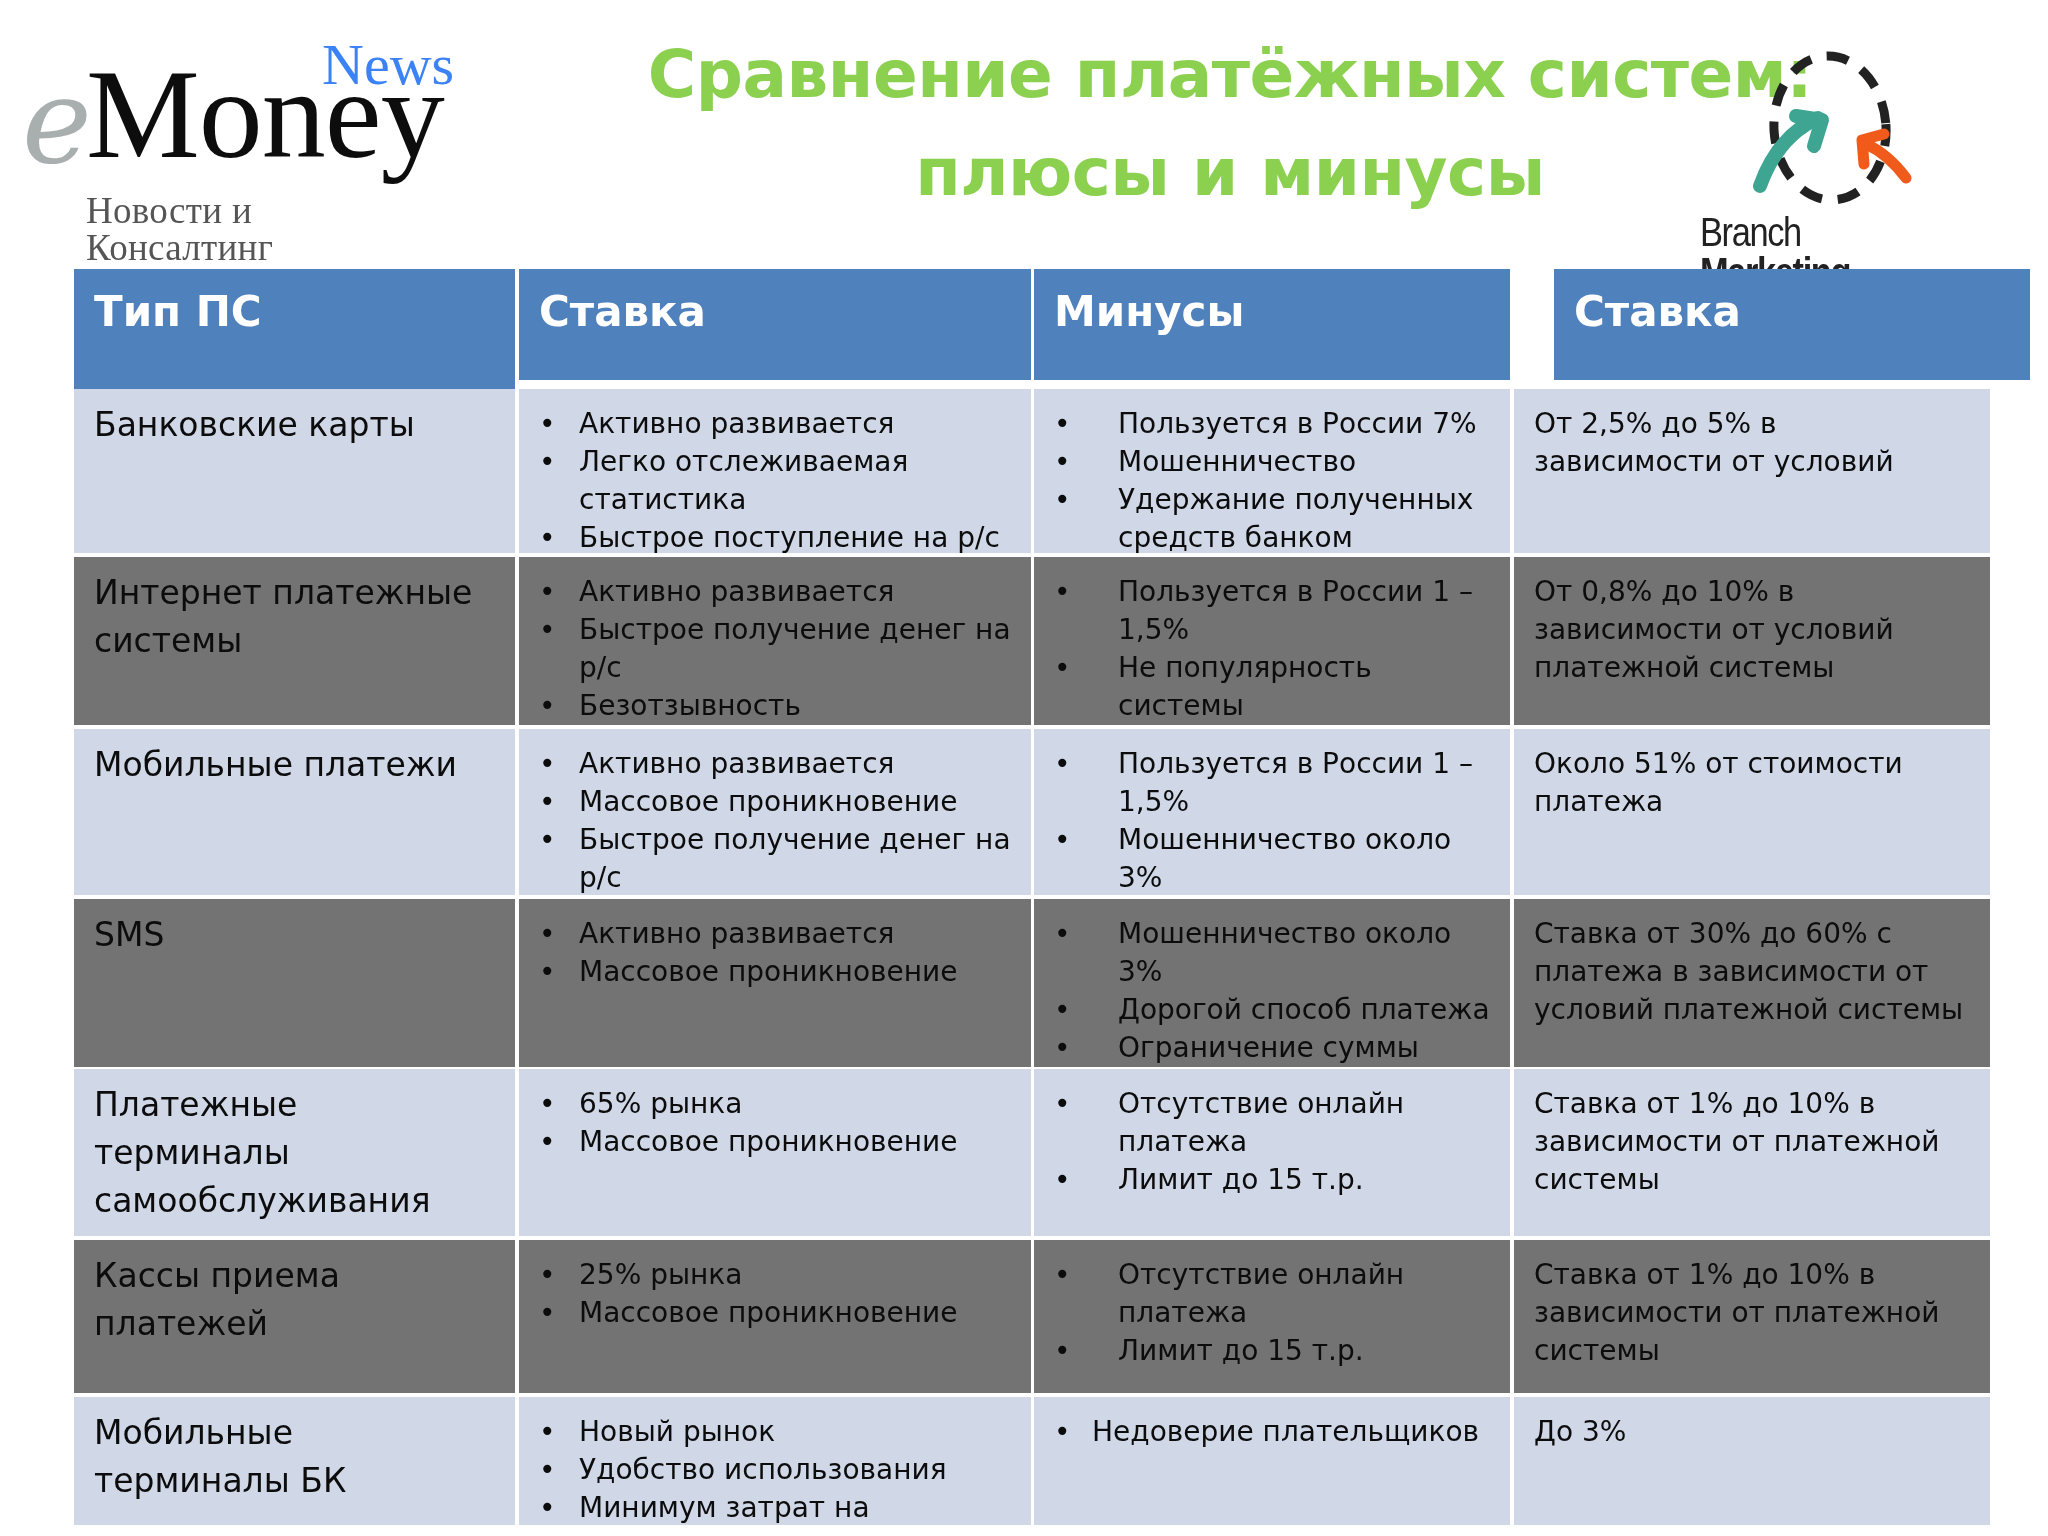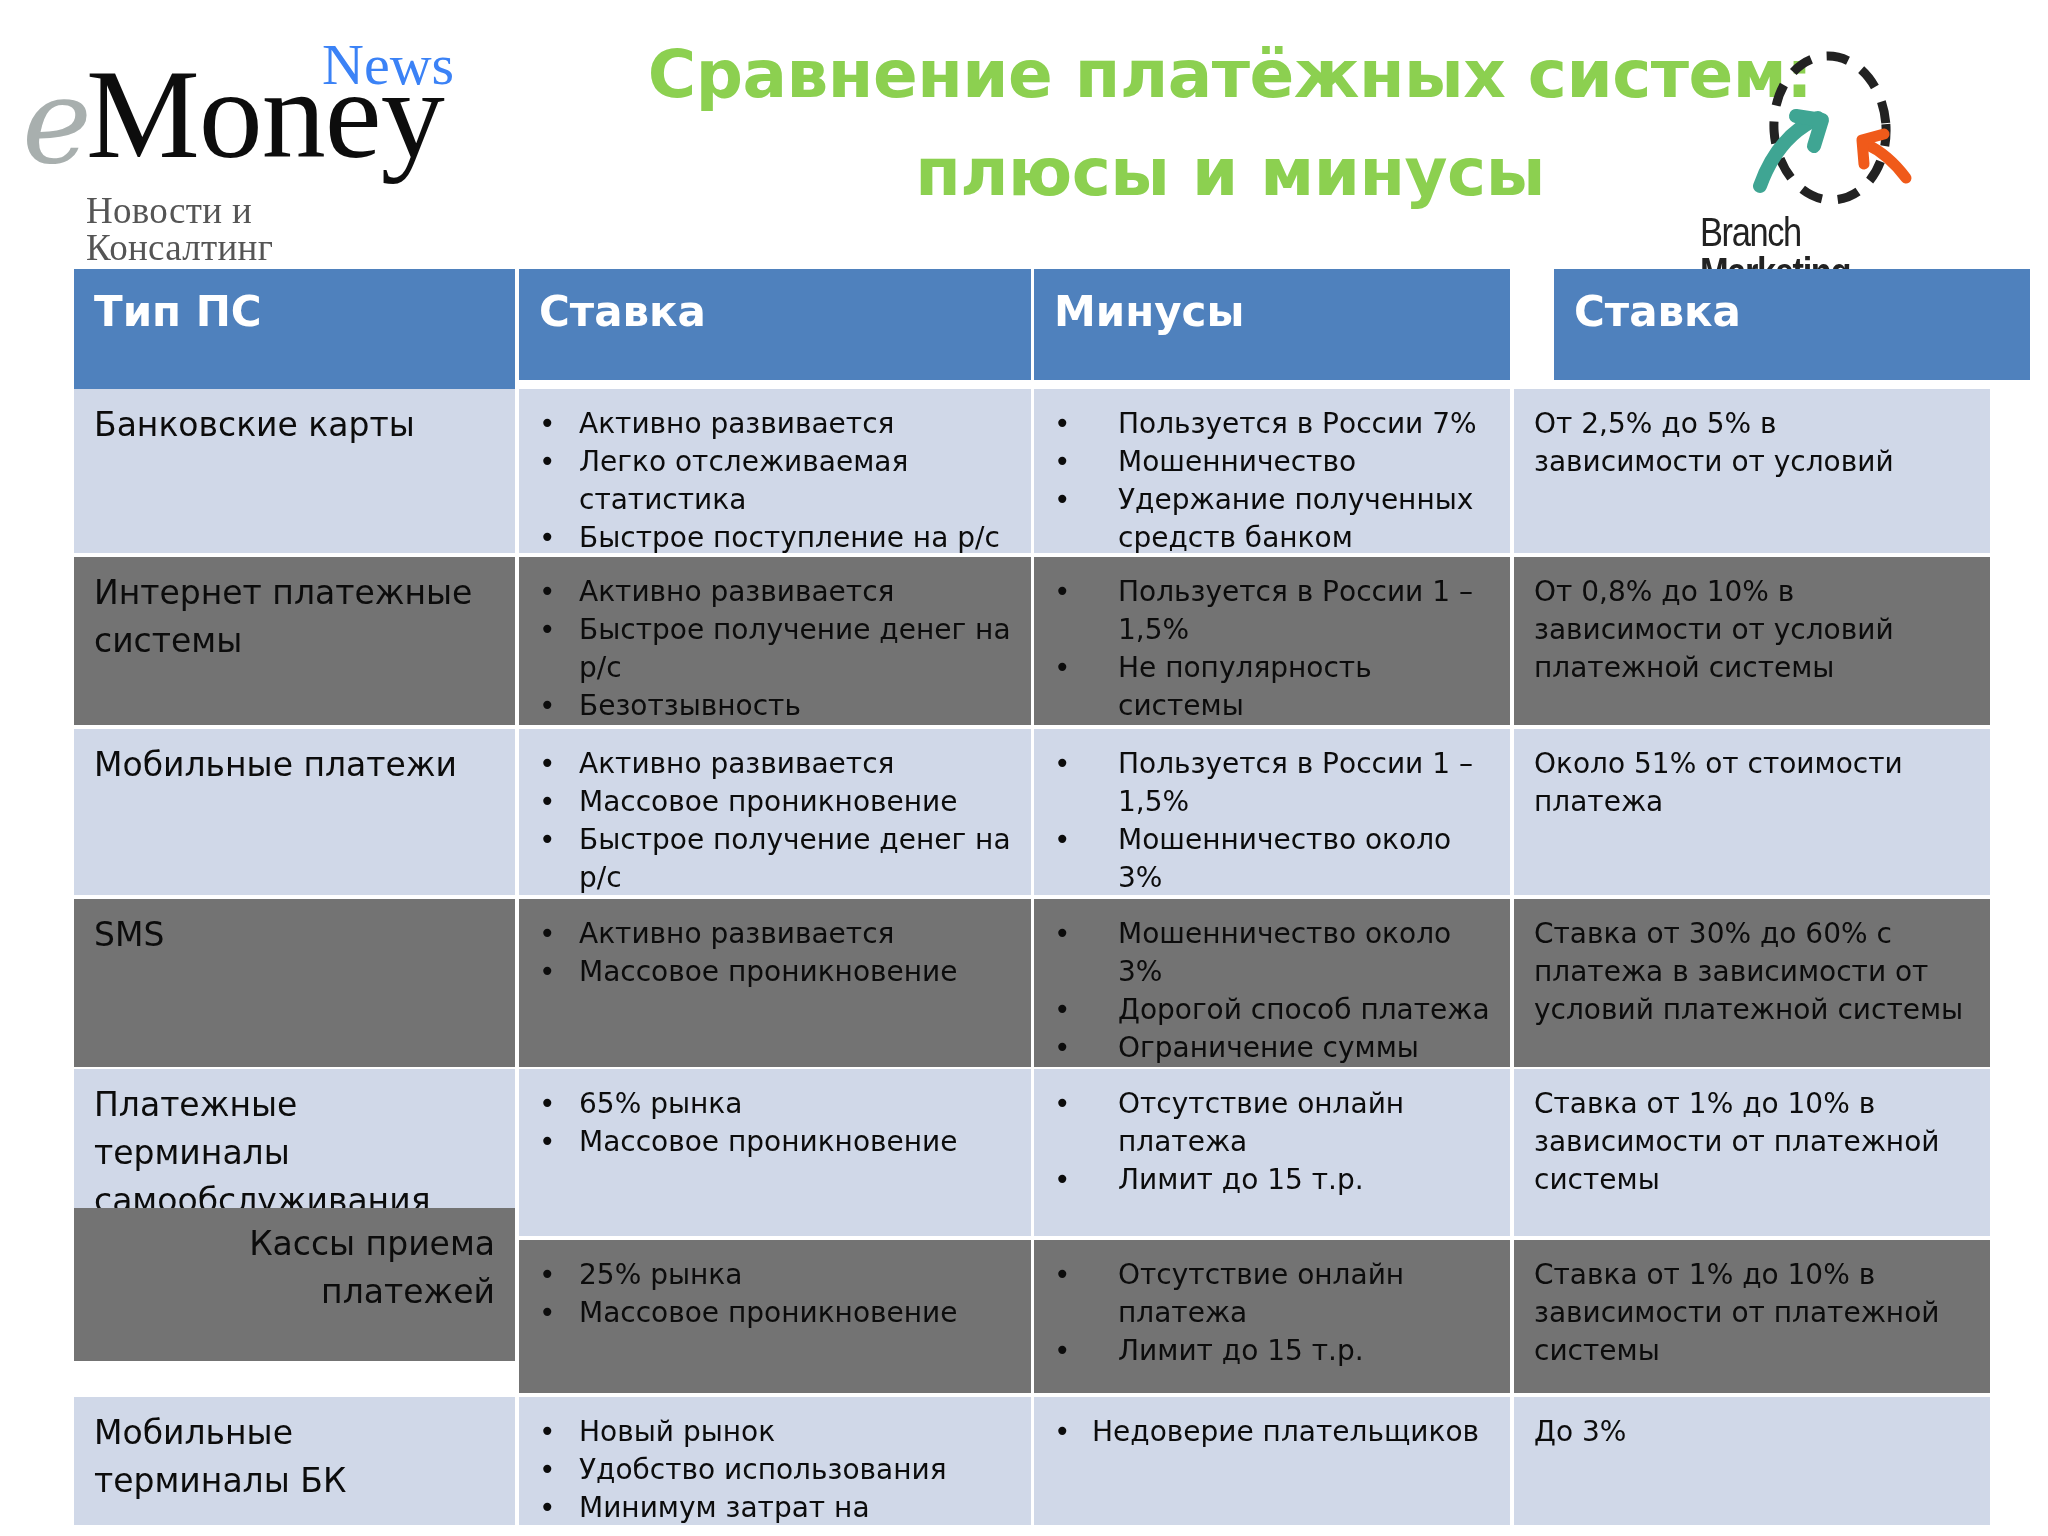--- a/index.html
+++ b/index.html
@@ -155,21 +155,21 @@
     </ul>
   </div>
   <div class="cell row-dark minus" style="left:1034px;top:1069px;width:476px;height:167px;">
     <ul class="blt">
       <li><span class="dot">•</span><span>Отсутствие онлайн платежа</span></li>
       <li><span class="dot">•</span><span>Лимит до 15 т.р.</span></li>
     </ul>
   </div>
   <div class="cell row-dark" style="left:1514px;top:1069px;width:476px;height:167px;">Ставка от 1% до 10% в зависимости от платежной системы</div>
 
-  <div class="cell row-light c1" style="left:74px;top:1208px;width:441px;height:153px;text-align:right;">Кассы приема платежей</div>
+  <div class="cell row-light c1" style="left:74px;top:1240px;width:441px;height:153px;">Кассы приема платежей</div>
   <div class="cell row-light plus" style="left:519px;top:1240px;width:512px;height:153px;">
     <ul class="blt">
       <li><span class="dot">•</span><span>25% рынка</span></li>
       <li><span class="dot">•</span><span>Массовое проникновение</span></li>
     </ul>
   </div>
   <div class="cell row-light minus" style="left:1034px;top:1240px;width:476px;height:153px;">
     <ul class="blt">
       <li><span class="dot">•</span><span>Отсутствие онлайн платежа</span></li>
       <li><span class="dot">•</span><span>Лимит до 15 т.р.</span></li>

